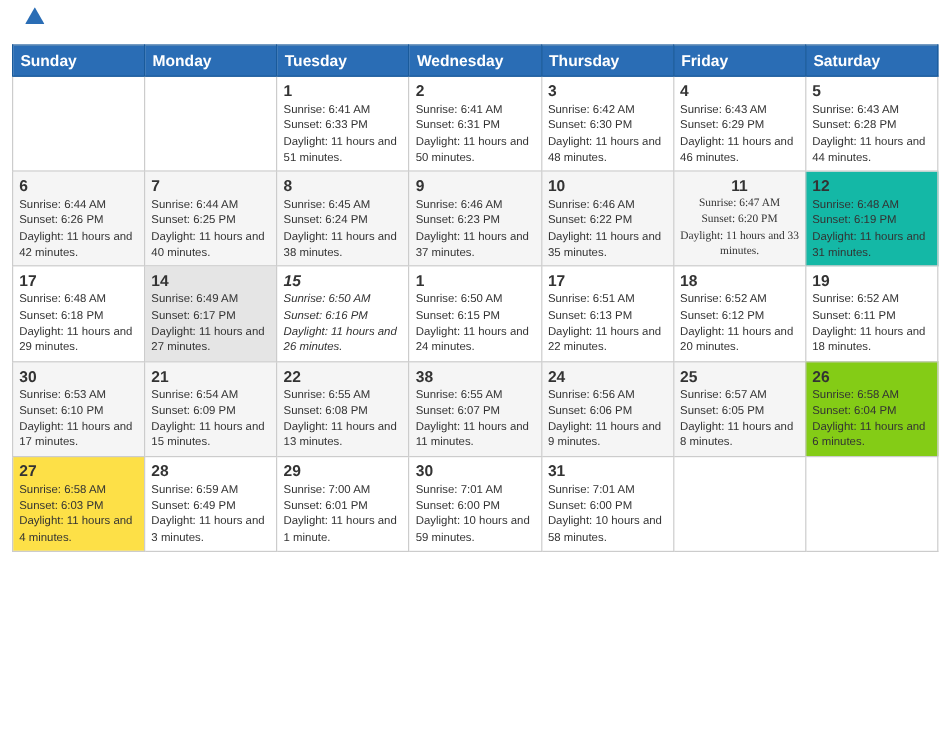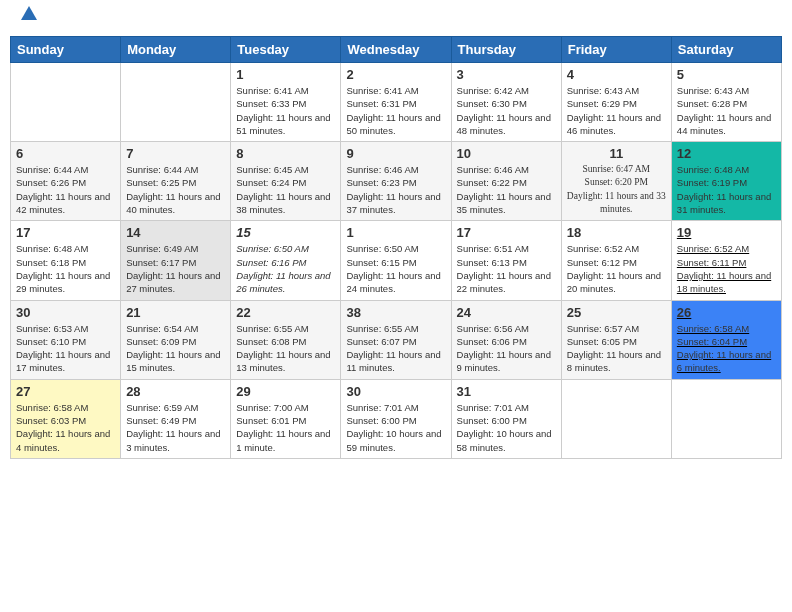--- a/index.html
+++ b/index.html
@@ -218,21 +218,21 @@
           <div class="day-detail" style="white-space: pre-line;">Sunrise: 6:51 AM
 Sunset: 6:13 PM
 Daylight: 11 hours and 22 minutes.</div>
         </td>
         <td style="background: rgb(255, 255, 255);">
           <div class="day-number">18</div>
           <div class="day-detail" style="white-space: pre-line;">Sunrise: 6:52 AM
 Sunset: 6:12 PM
 Daylight: 11 hours and 20 minutes.</div>
         </td>
-        <td style="background: rgb(255, 255, 255); text-decoration: underline;">
+        <td style="background: rgb(255, 255, 255);">
           <div class="day-number">19</div>
           <div class="day-detail" style="white-space: pre-line;">Sunrise: 6:52 AM
 Sunset: 6:11 PM
 Daylight: 11 hours and 18 minutes.</div>
         </td>
       </tr>
       <tr>
         <td style="background: rgb(245, 245, 245);">
           <div class="day-number">30</div>
           <div class="day-detail" style="white-space: pre-line;">Sunrise: 6:53 AM
@@ -262,29 +262,29 @@
           <div class="day-detail" style="white-space: pre-line;">Sunrise: 6:56 AM
 Sunset: 6:06 PM
 Daylight: 11 hours and 9 minutes.</div>
         </td>
         <td style="background: rgb(245, 245, 245);">
           <div class="day-number">25</div>
           <div class="day-detail" style="white-space: pre-line;">Sunrise: 6:57 AM
 Sunset: 6:05 PM
 Daylight: 11 hours and 8 minutes.</div>
         </td>
-        <td style="background: #3b82f6; text-decoration: underline;">
+        <td style="background: #84cc16;">
           <div class="day-number">26</div>
           <div class="day-detail" style="white-space: pre-line;">Sunrise: 6:58 AM
 Sunset: 6:04 PM
 Daylight: 11 hours and 6 minutes.</div>
         </td>
       </tr>
       <tr>
-        <td style="background: #fef9c3;">
+        <td style="background: #fde047;">
           <div class="day-number">27</div>
           <div class="day-detail" style="white-space: pre-line;">Sunrise: 6:58 AM
 Sunset: 6:03 PM
 Daylight: 11 hours and 4 minutes.</div>
         </td>
         <td style="background: rgb(255, 255, 255);">
           <div class="day-number">28</div>
           <div class="day-detail" style="white-space: pre-line;">Sunrise: 6:59 AM
 Sunset: 6:49 PM
 Daylight: 11 hours and 3 minutes.</div>

